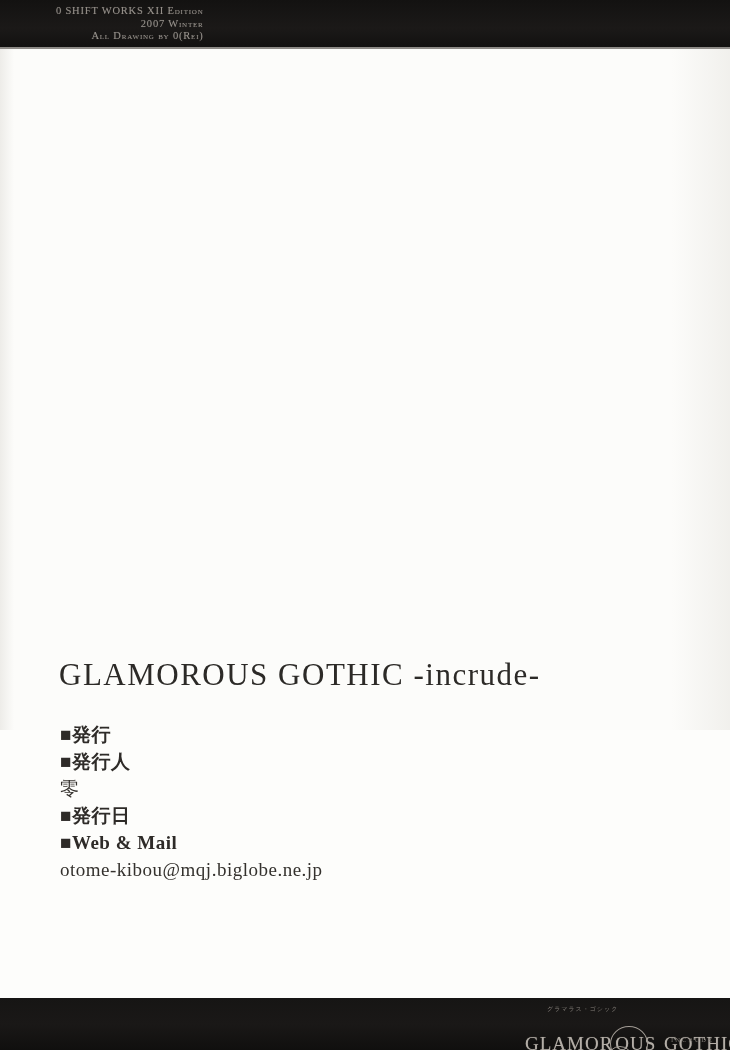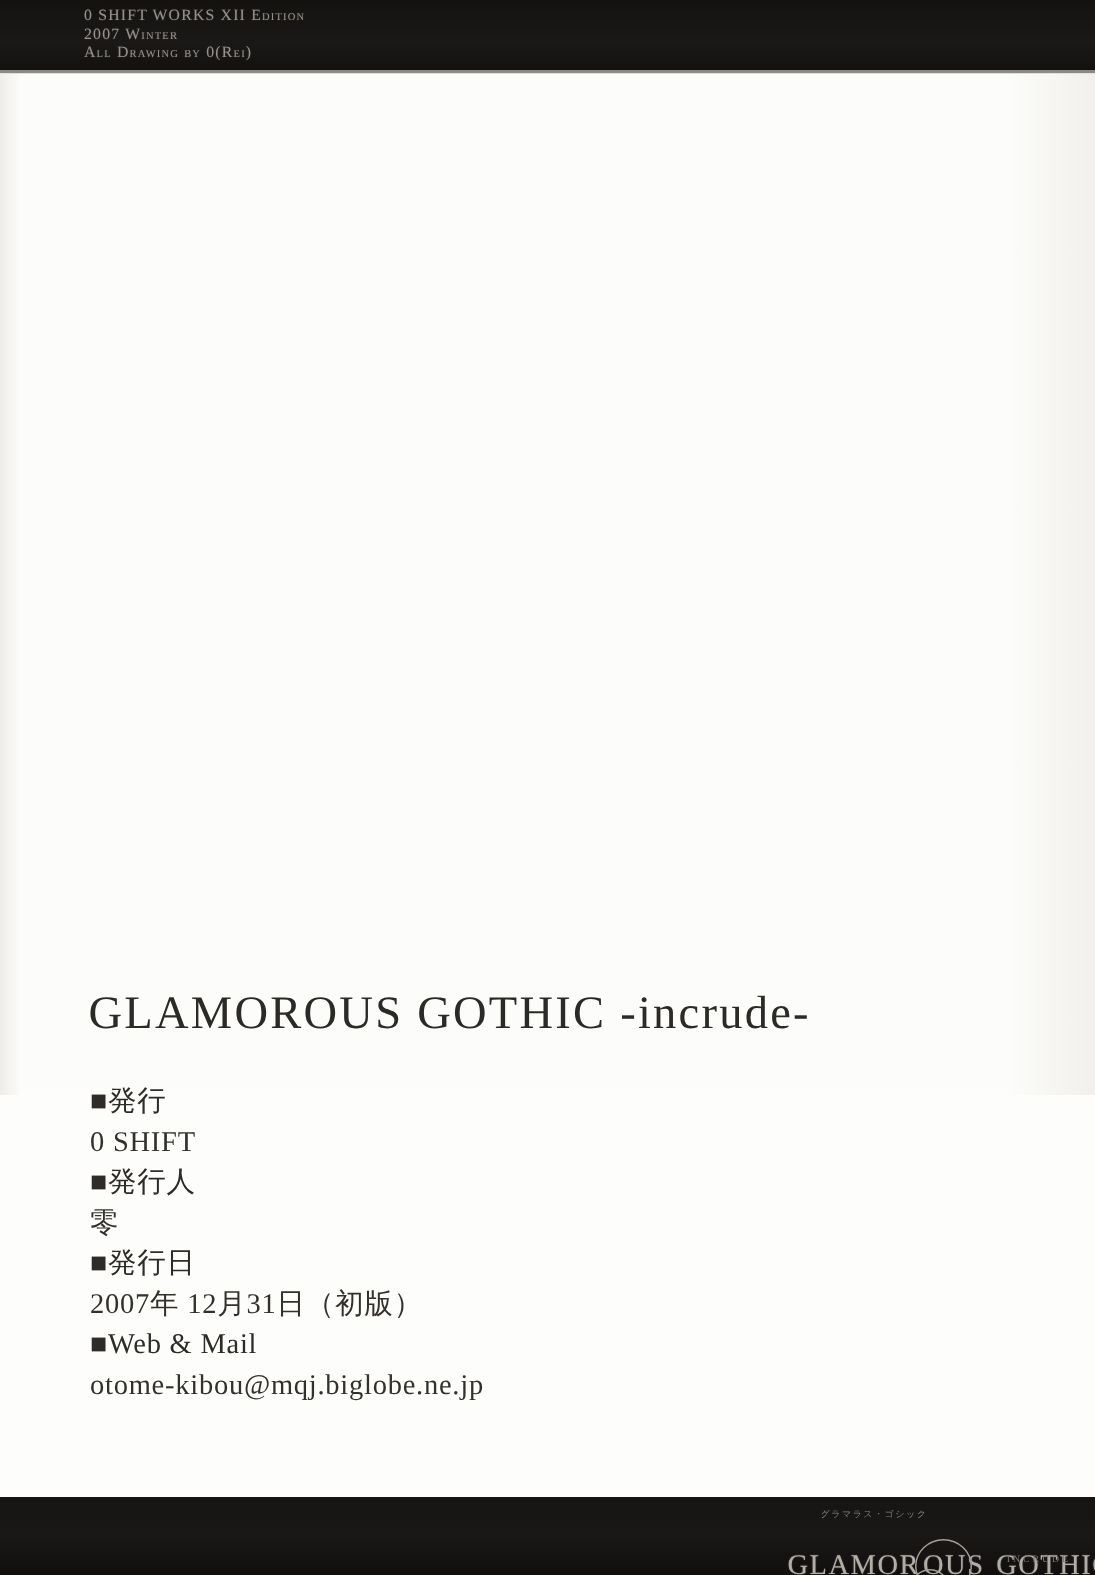--- a/index.html
+++ b/index.html
@@ -30,20 +30,21 @@
   .top-bar-lines {
     position: absolute;
     left: 56px;
     top: 5px;
     color: #96918b;
     font-size: 10.5px;
     line-height: 12.5px;
     letter-spacing: 0.8px;
     font-variant: small-caps;
     text-shadow: 0 0 1px rgba(160,155,150,0.35);
+    text-align: right;
   }
   
   .paper {
     position: absolute;
     top: 49px; left: 0;
     width: 730px;
     height: 681px;
     background:
       linear-gradient(90deg, rgba(225,223,218,0.55) 0px, rgba(255,255,255,0) 14px),
       linear-gradient(90deg, rgba(0,0,0,0) 92%, rgba(230,228,223,0.5) 100%),
@@ -63,21 +64,21 @@
   .credits {
     position: absolute;
     left: 60px;
     top: 672px;
     font-size: 19px;
     line-height: 27px;
     color: #34312d;
     letter-spacing: 0.5px;
   }
   .credits div { white-space: nowrap; }
-  .credit-label { font-weight: normal; color: #2e2b28; }
+  .credit-label { font-weight: bold; color: #2e2b28; }
   
   .bottom-bar {
     position: absolute;
     left: 0; top: 998px;
     width: 730px;
     height: 52px;
     background: linear-gradient(180deg, #161514 0%, #1a1817 50%, #100f0e 100%);
   }
   .logo {
     position: absolute;
@@ -147,25 +148,23 @@
       <div>2007 Winter</div>
       <div>All Drawing by 0(Rei)</div>
     </div>
   </div>
 
   <div class="paper">
     <h1 class="title">GLAMOROUS GOTHIC -incrude-</h1>
 
     <div class="credits">
       <div class="credit-label">■発行</div>
-      <div class="credit-value">0 SHIFT</div>
       <div class="credit-label">■発行人</div>
       <div class="credit-value">零</div>
       <div class="credit-label">■発行日</div>
-      <div class="credit-value">2007年 12月31日（初版）</div>
       <div class="credit-label">■Web &amp; Mail</div>
       <div class="credit-value">otome-kibou@mqj.biglobe.ne.jp</div>
     </div>
   </div>
 
   <div class="bottom-bar">
     <div class="logo">
       <span class="logo-katakana">グラマラス・ゴシック</span>
       <span class="logo-main"><span>GLAMOR</span><span class="logo-circled"><span class="ring ring-big"></span><span class="ring ring-small"></span><span>OUS</span></span>&nbsp;<span>GOTHIC</span></span>
       <span class="logo-subtitle">INCRUDE</span>

